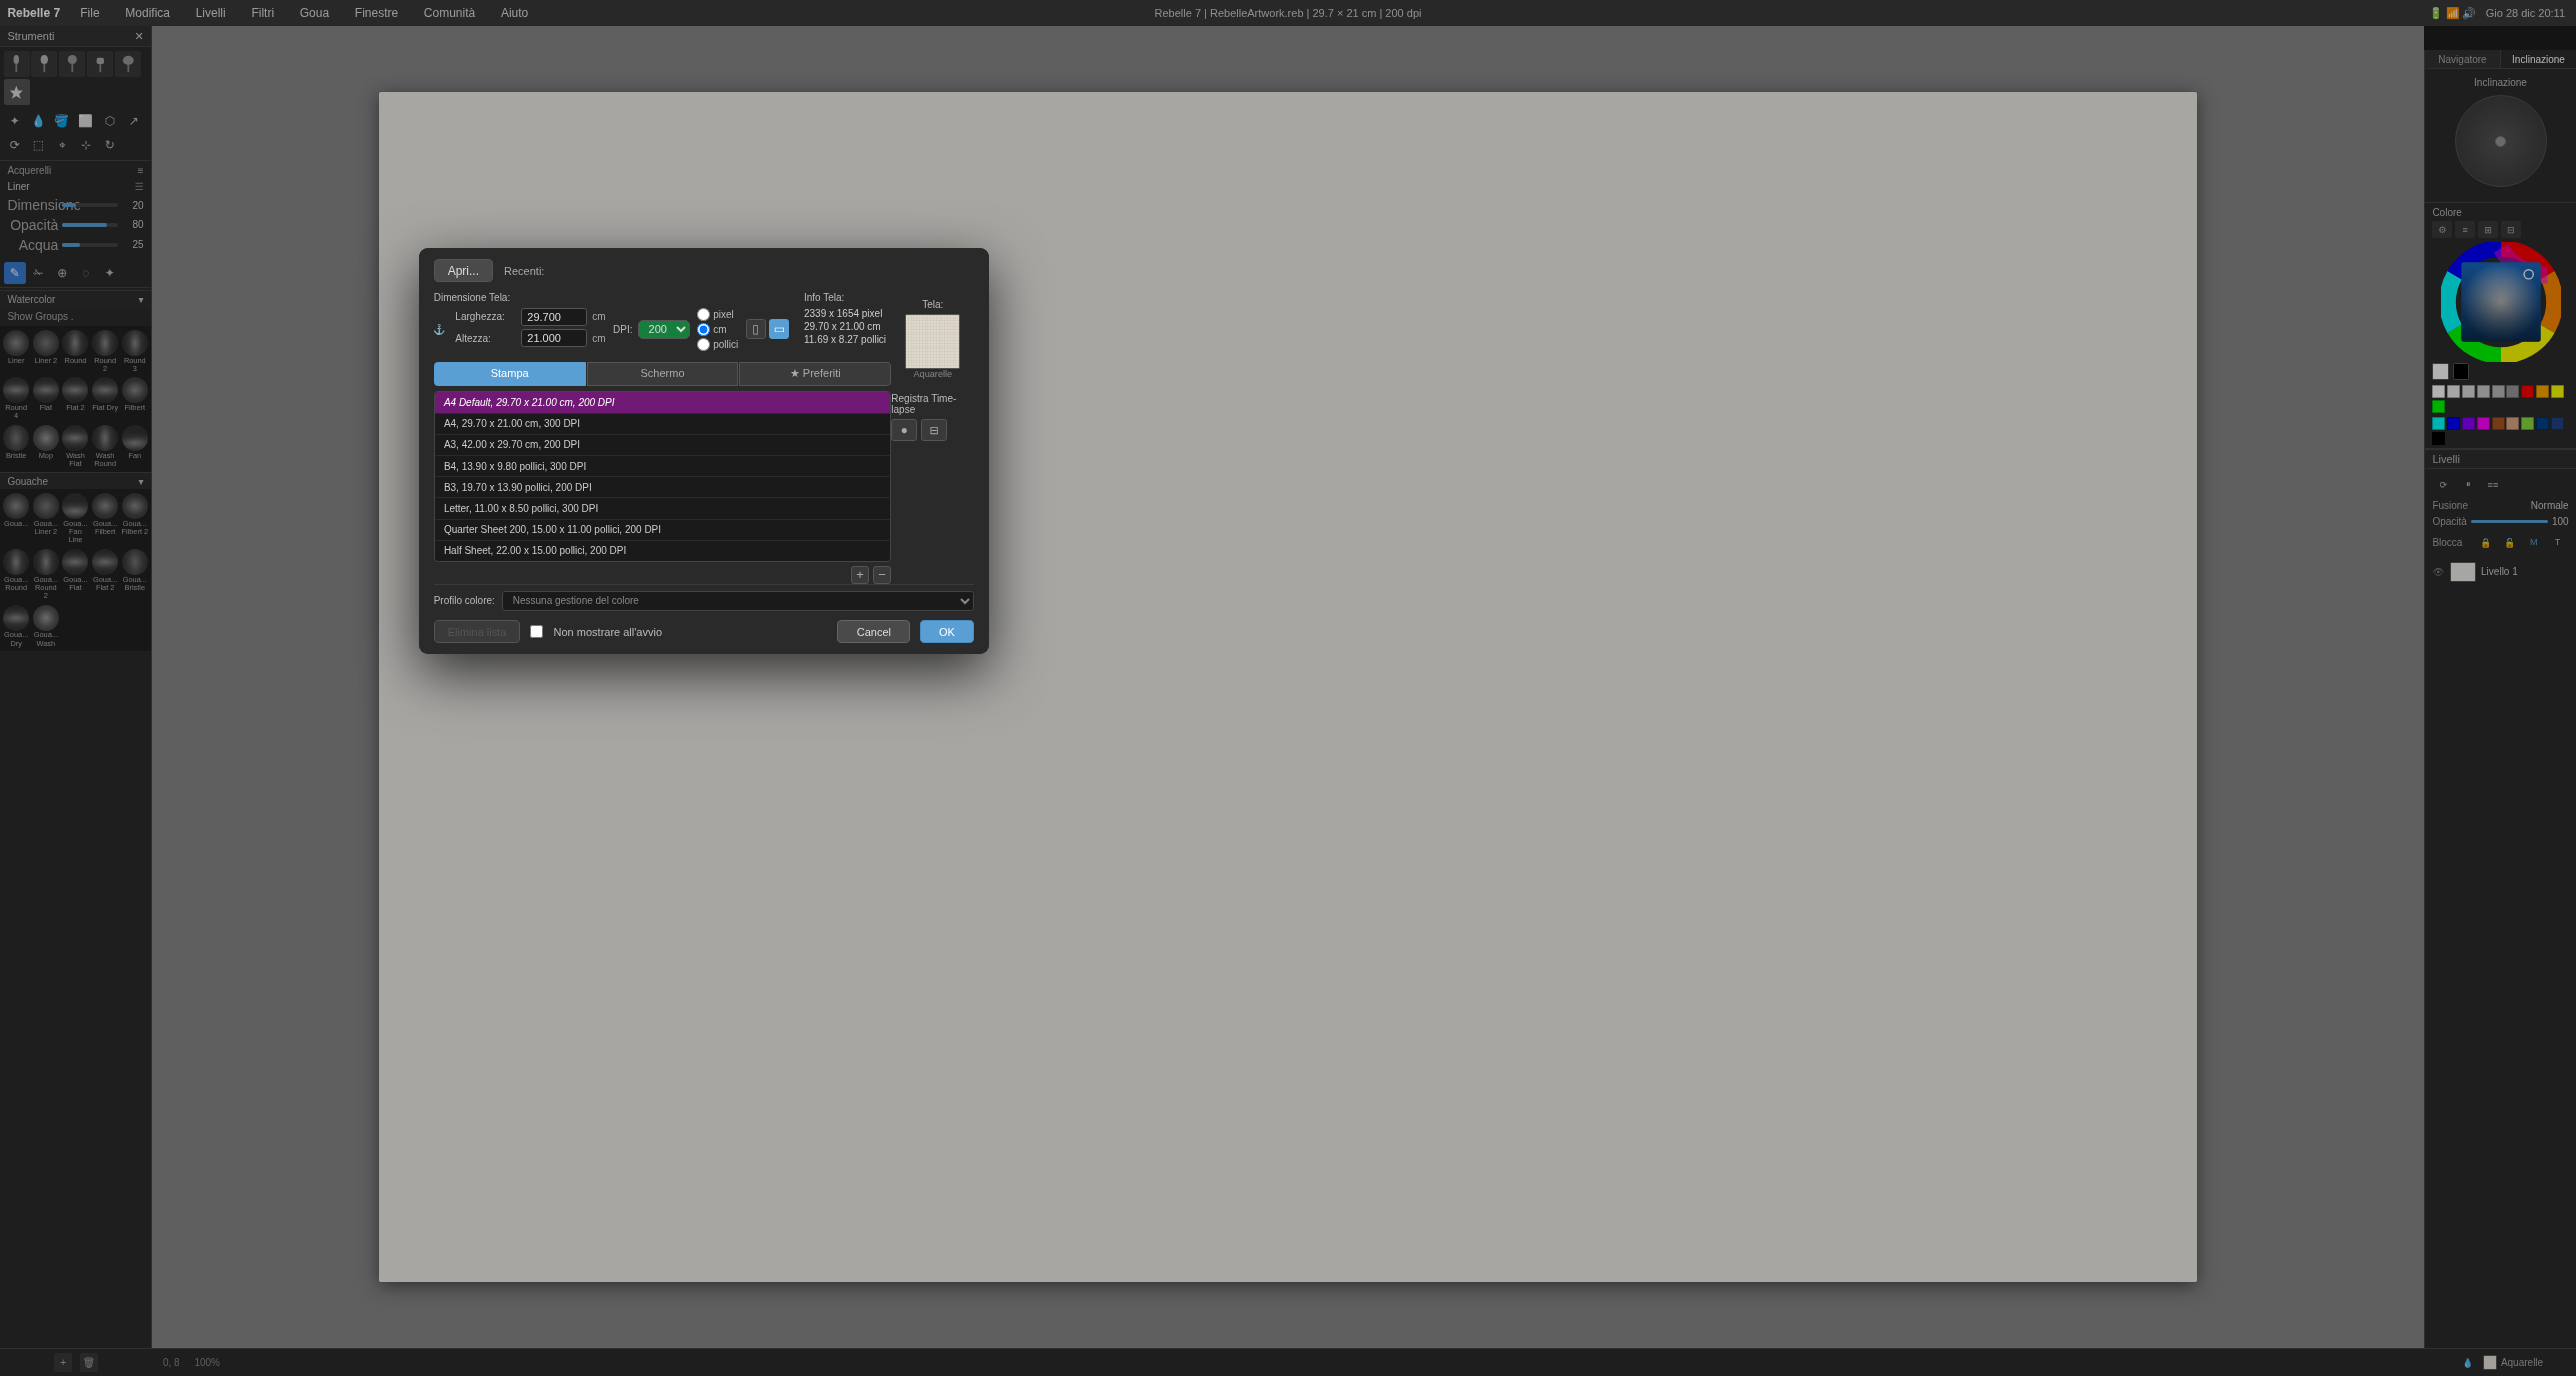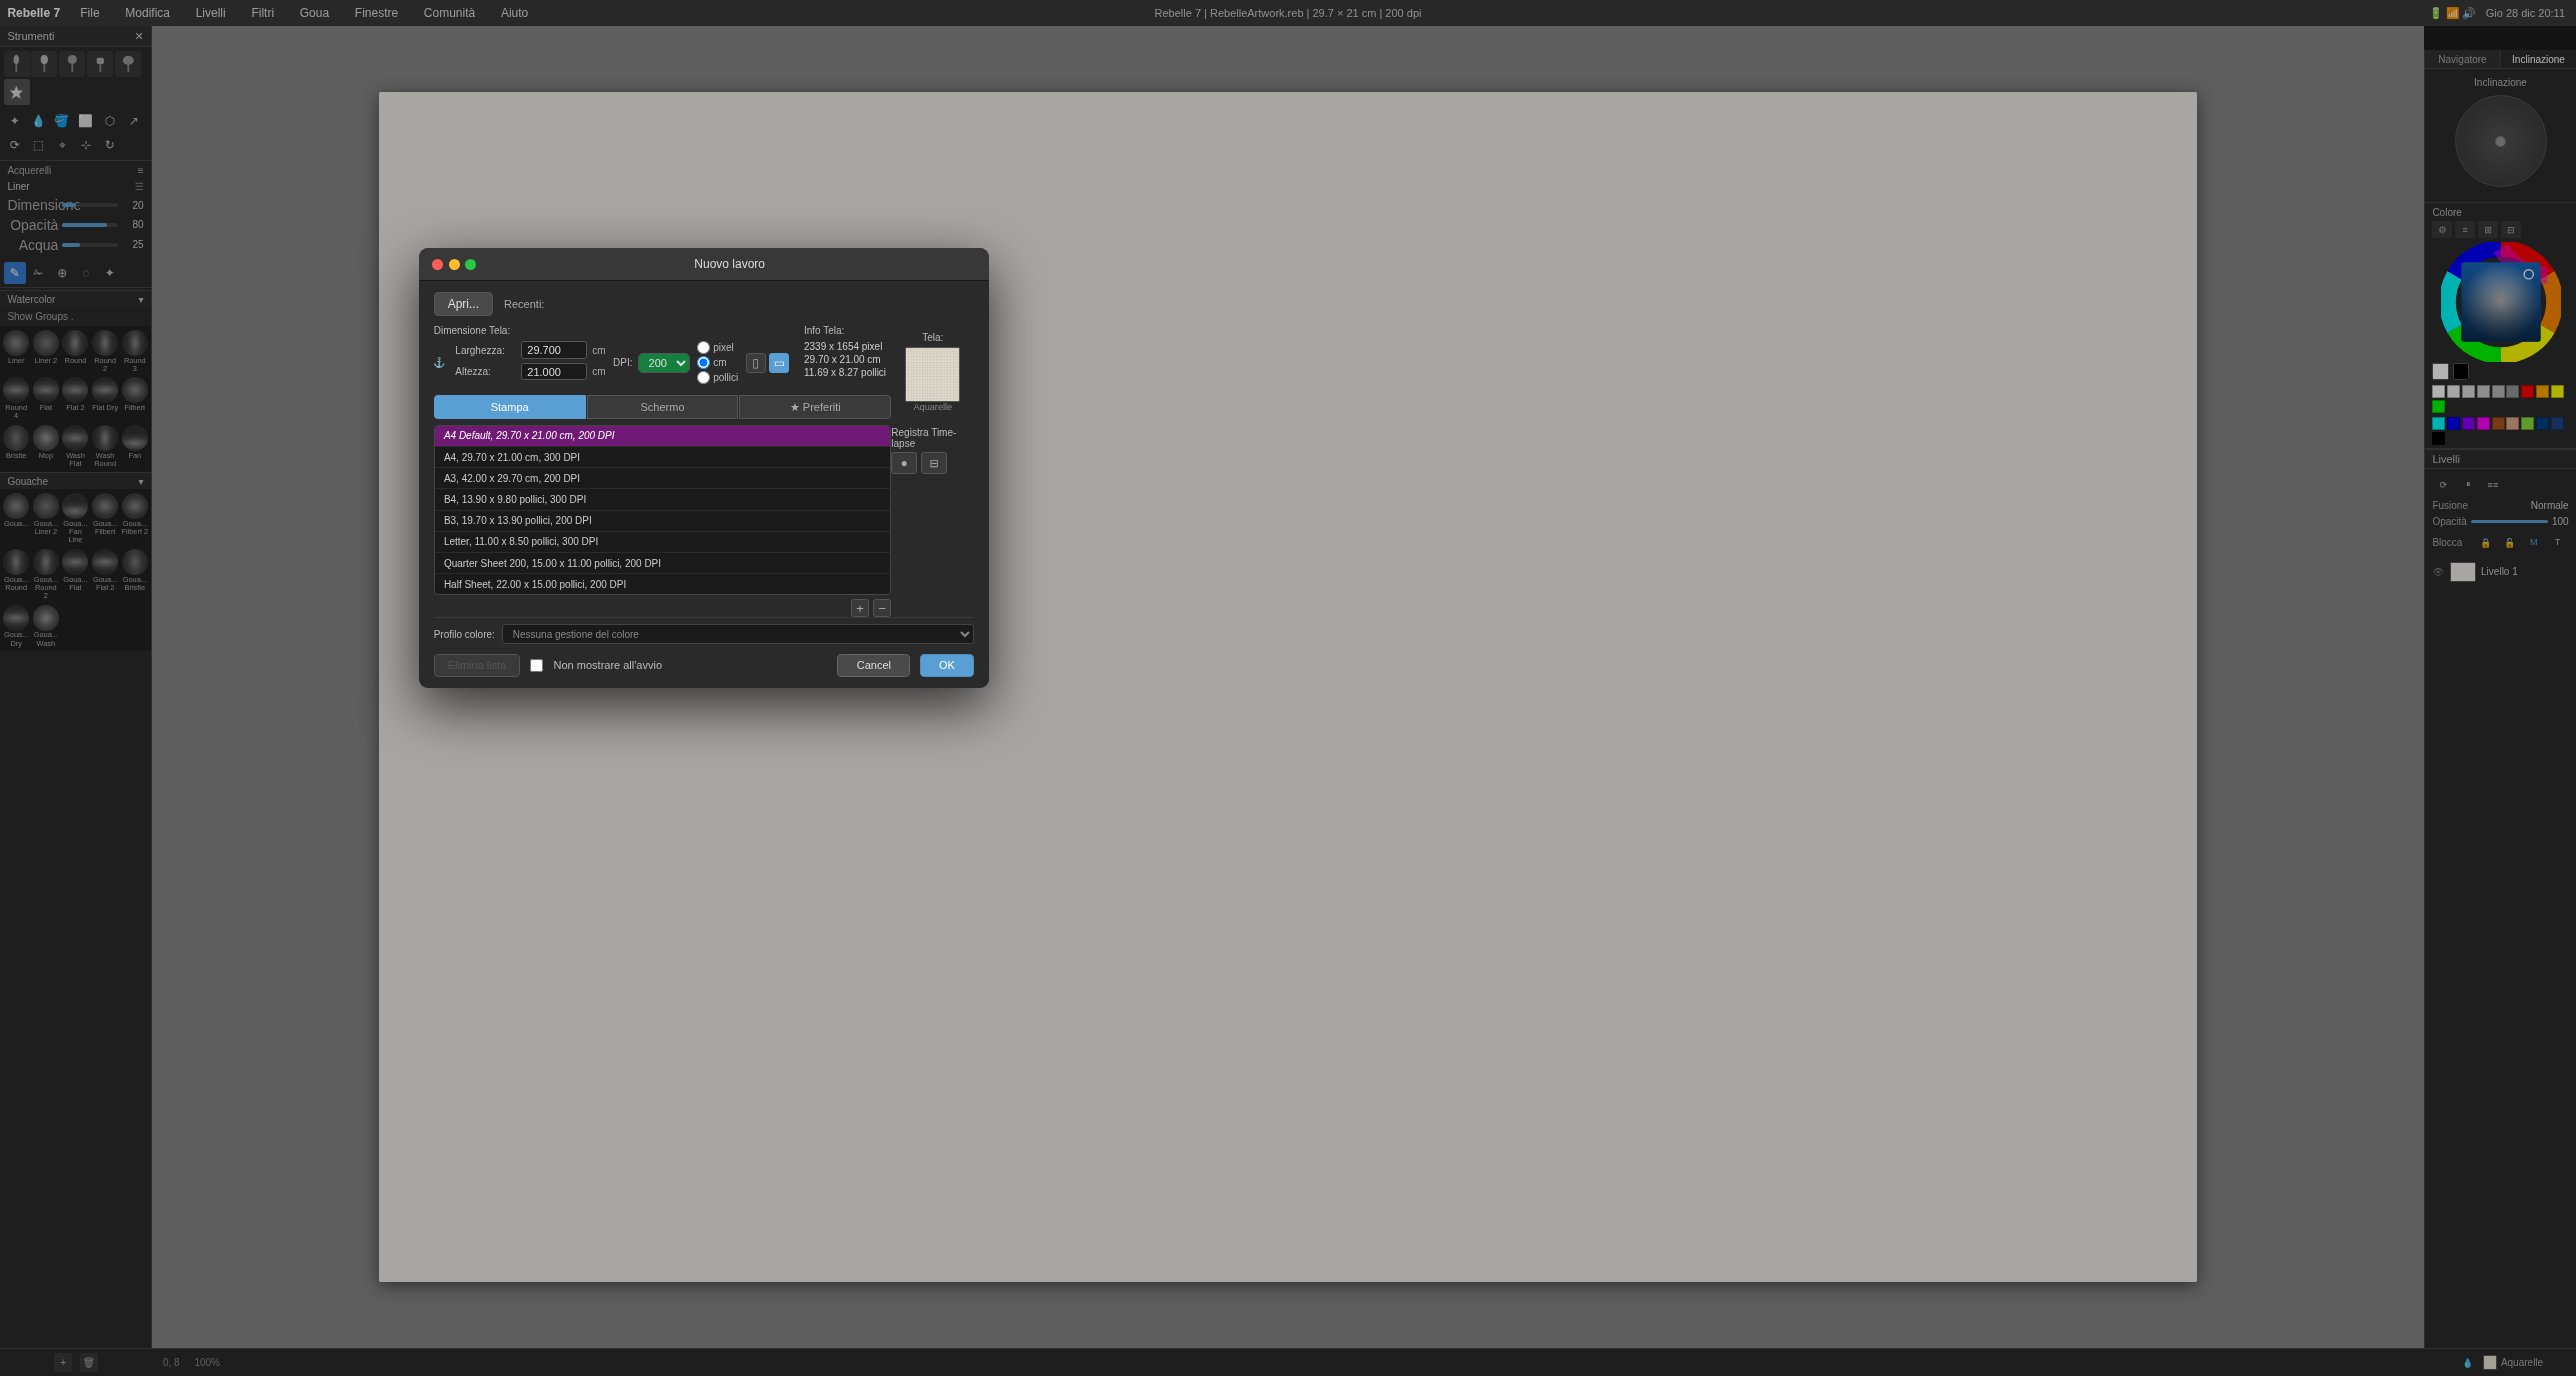--- a/index.html
+++ b/index.html
@@ -1227,28 +1227,20 @@
   <div class="bottom-right-controls">
     <div class="tool-icon" style="font-size:9.2px; color:#5a9fd4;">💧</div>
     <div style="width:14.7px; height:14.7px; background:#e8e4dc; border:0.9px solid #555; border-radius:1.8px;"></div>
     <span class="aquarelle-label">Aquarelle</span>
   </div>
 </div>
 
 <div class="modal-overlay">
   <div class="modal-dialog">
 
-    <div class="modal-titlebar">
-      <div class="traffic-lights">
-        <div class="traffic-light tl-red"></div>
-        <div class="traffic-light tl-yellow"></div>
-        <div class="traffic-light tl-green"></div>
-      </div>
-      <span class="modal-title">Nuovo lavoro</span>
-    </div>
 
     <div class="modal-body">
 
       <div class="modal-top-row">
         <button class="modal-open-btn">Apri...</button>
         <span class="modal-recenti">Recenti:</span>
       </div>
 
       <div style="display:flex; gap:0;">
 

